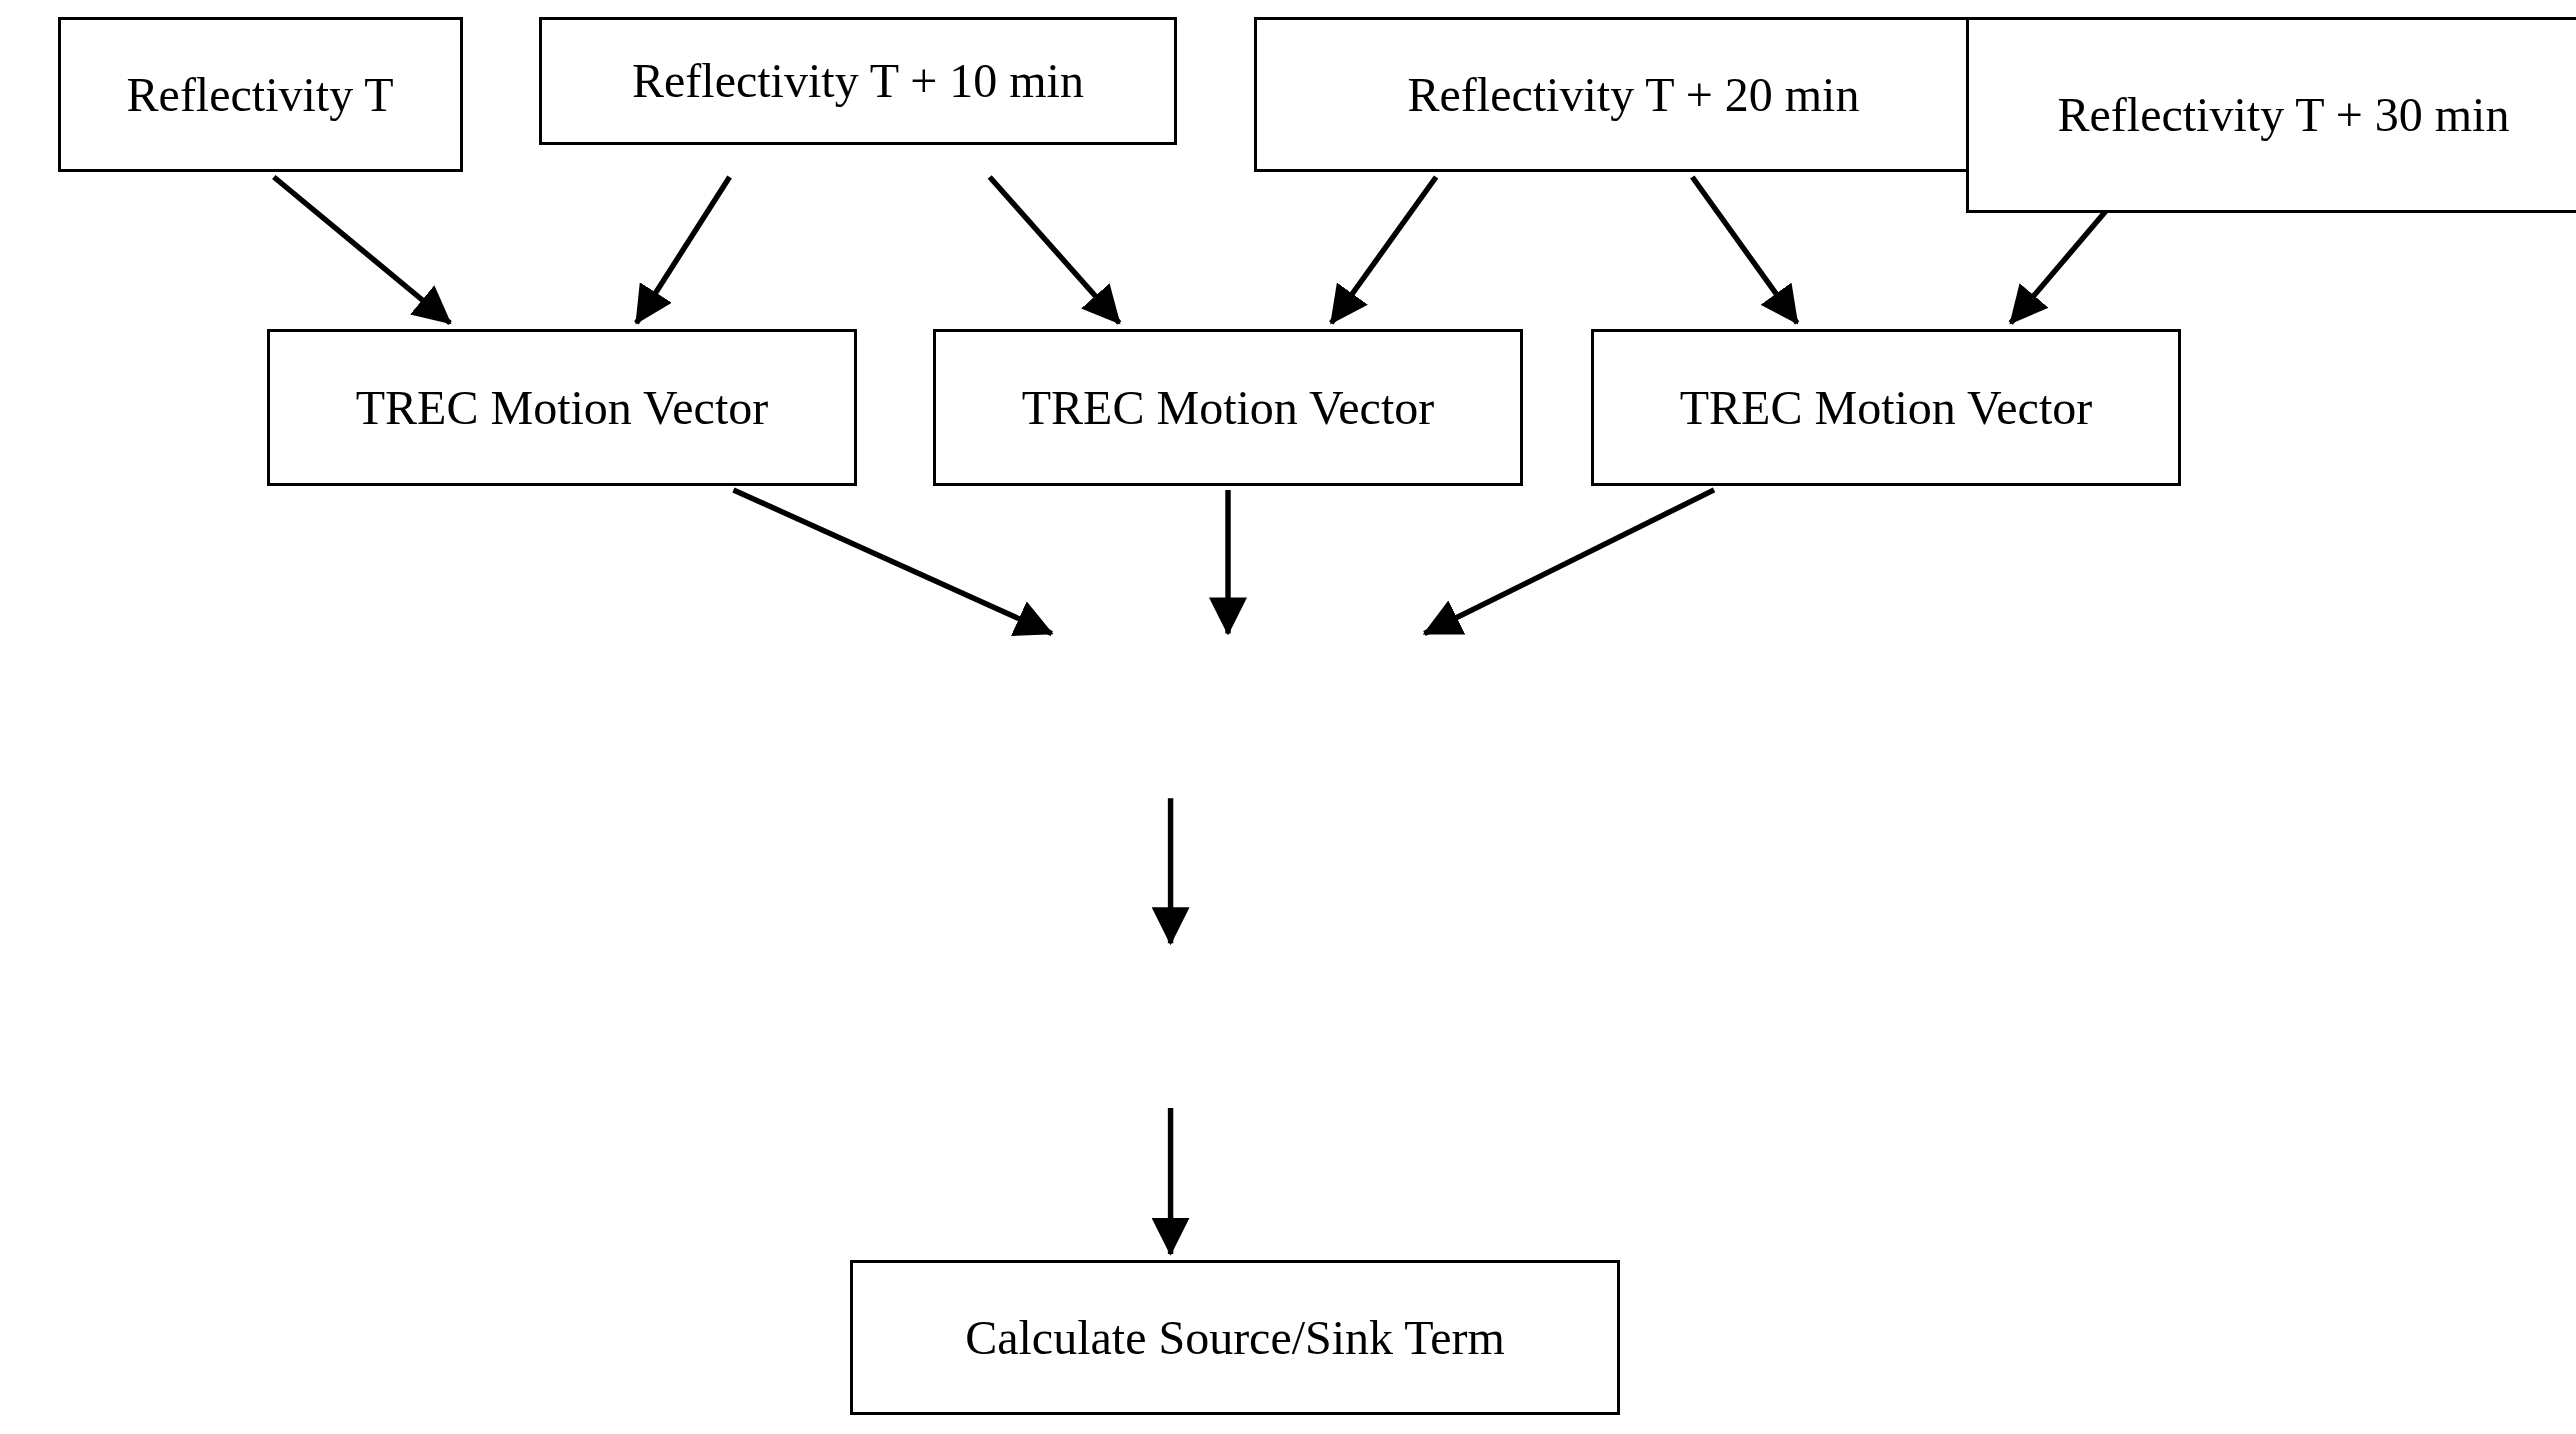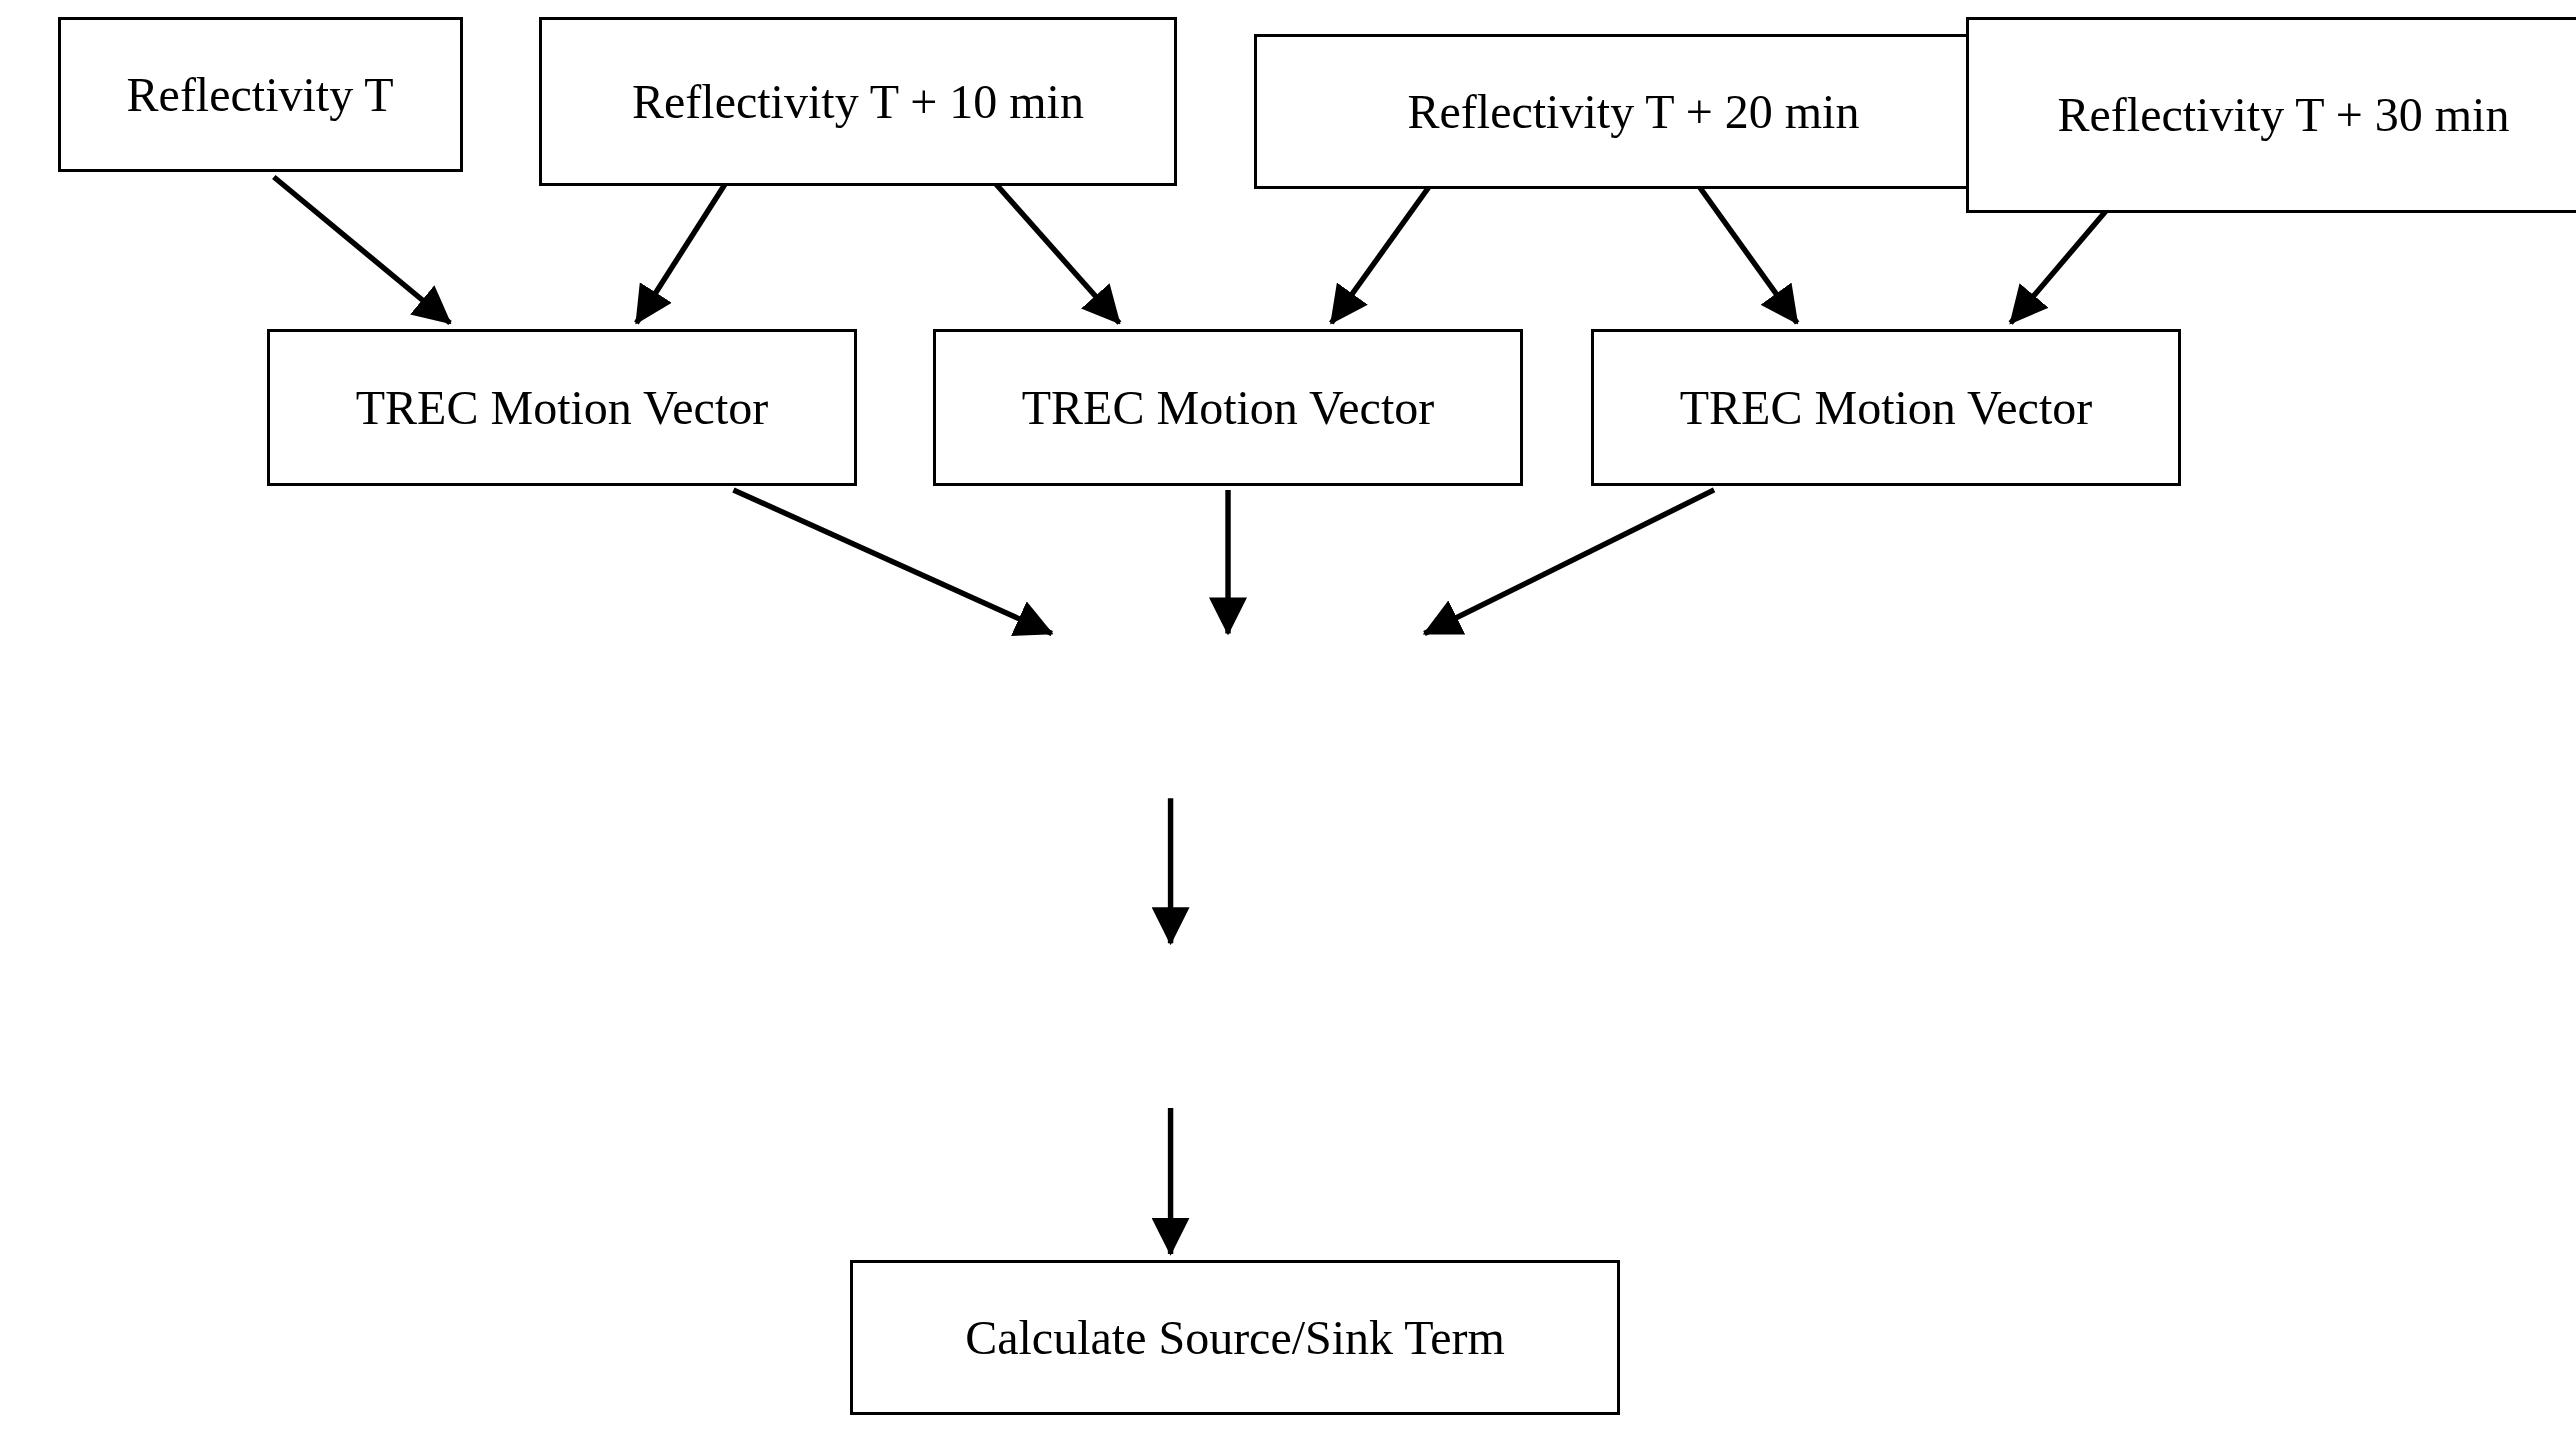--- a/index.html
+++ b/index.html
@@ -69,25 +69,25 @@
 
     <line x1="1448" y1="1028" x2="1448" y2="1215" stroke="#000000" stroke-width="7" marker-end="url(#arrow)"></line>
 
     <line x1="1448" y1="1427" x2="1448" y2="1615" stroke="#000000" stroke-width="7" marker-end="url(#arrow)"></line>
   </svg>
 
   <div class="node" style="left:11.6px; top:17px; width:405px; height:155px;">
     <span class="node-label">Reflectivity T</span>
   </div>
 
-  <div class="node" style="left:493px; top:17px; width:638px; height:169px;">
+  <div class="node" style="left:493px; top:17px; width:638px; height:128px;">
     <span class="node-label">Reflectivity T + 10 min</span>
   </div>
 
-  <div class="node" style="left:1208px; top:34px; width:759px; height:155px;">
+  <div class="node" style="left:1208px; top:17px; width:759px; height:155px;">
     <span class="node-label">Reflectivity T + 20 min</span>
   </div>
 
   <div class="node" style="left:1920px; top:17px; width:635px; height:196px;">
     <span class="node-label">Reflectivity T + 30 min</span>
   </div>
 
   <div class="node" style="left:221px; top:329px; width:590px; height:157px;">
     <span class="node-label">TREC Motion Vector</span>
   </div>

